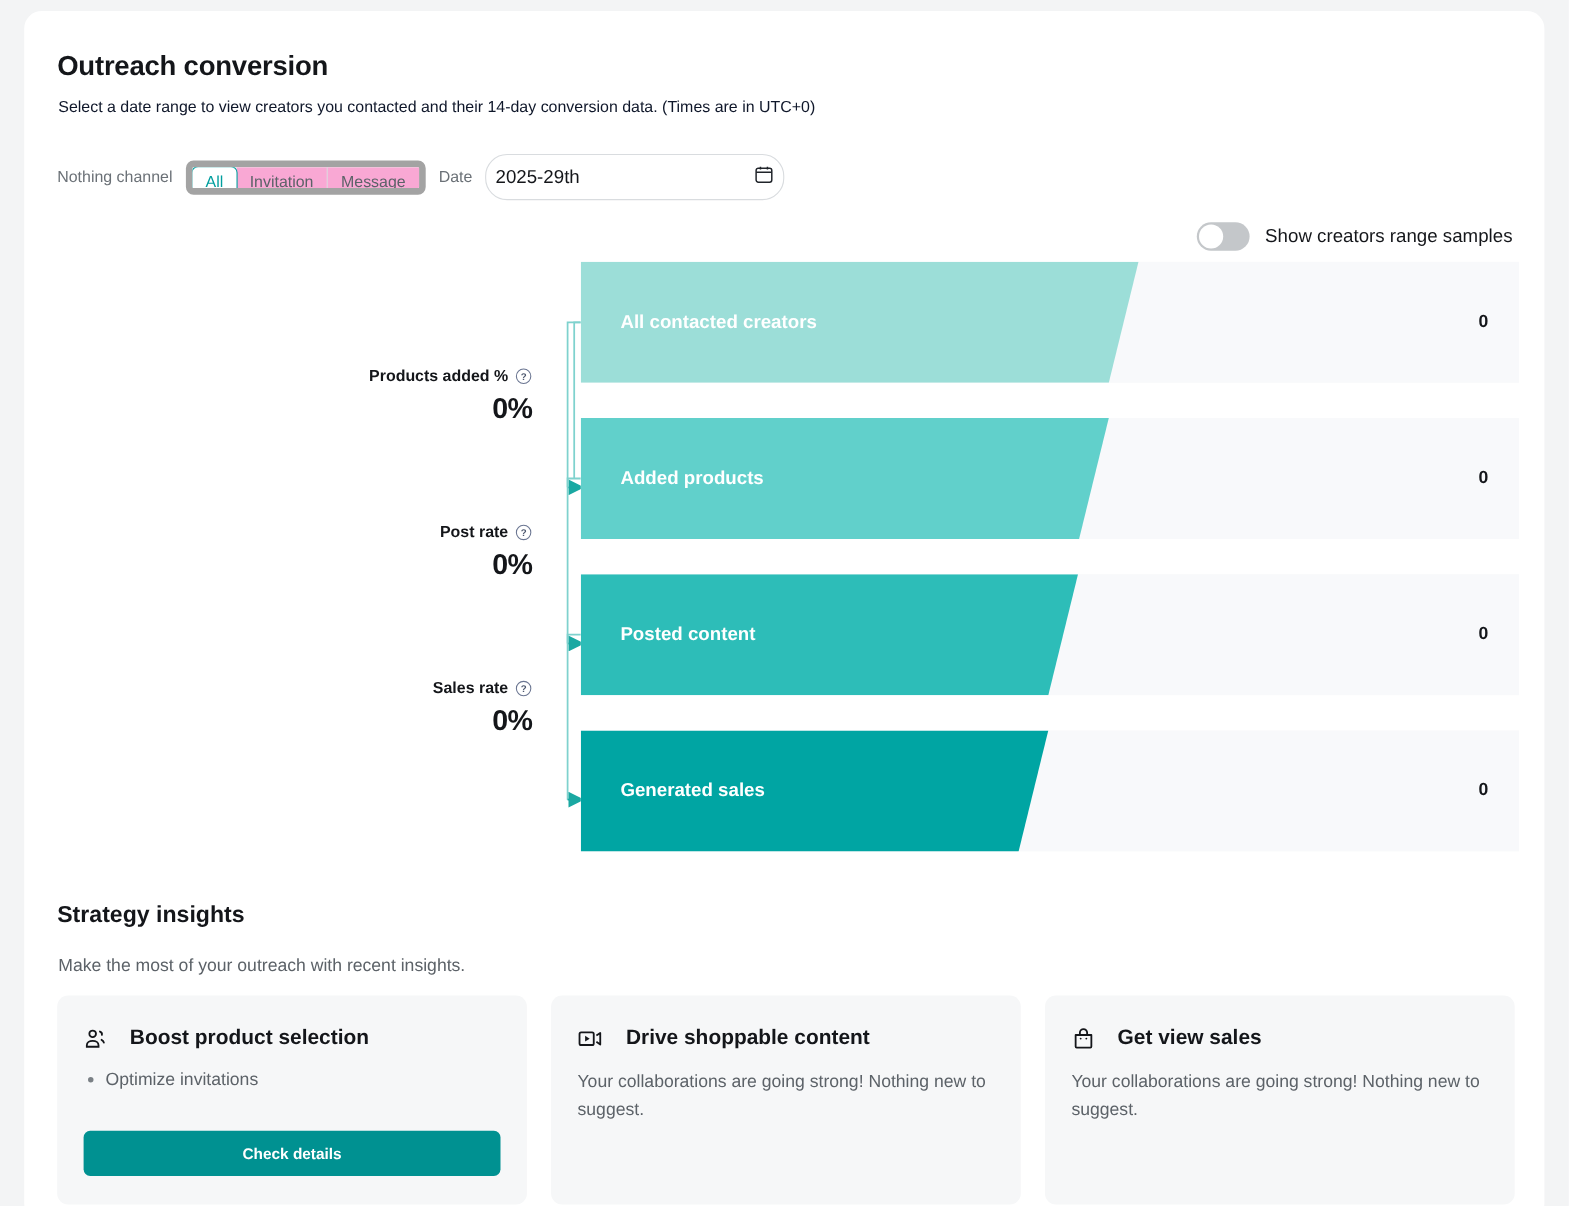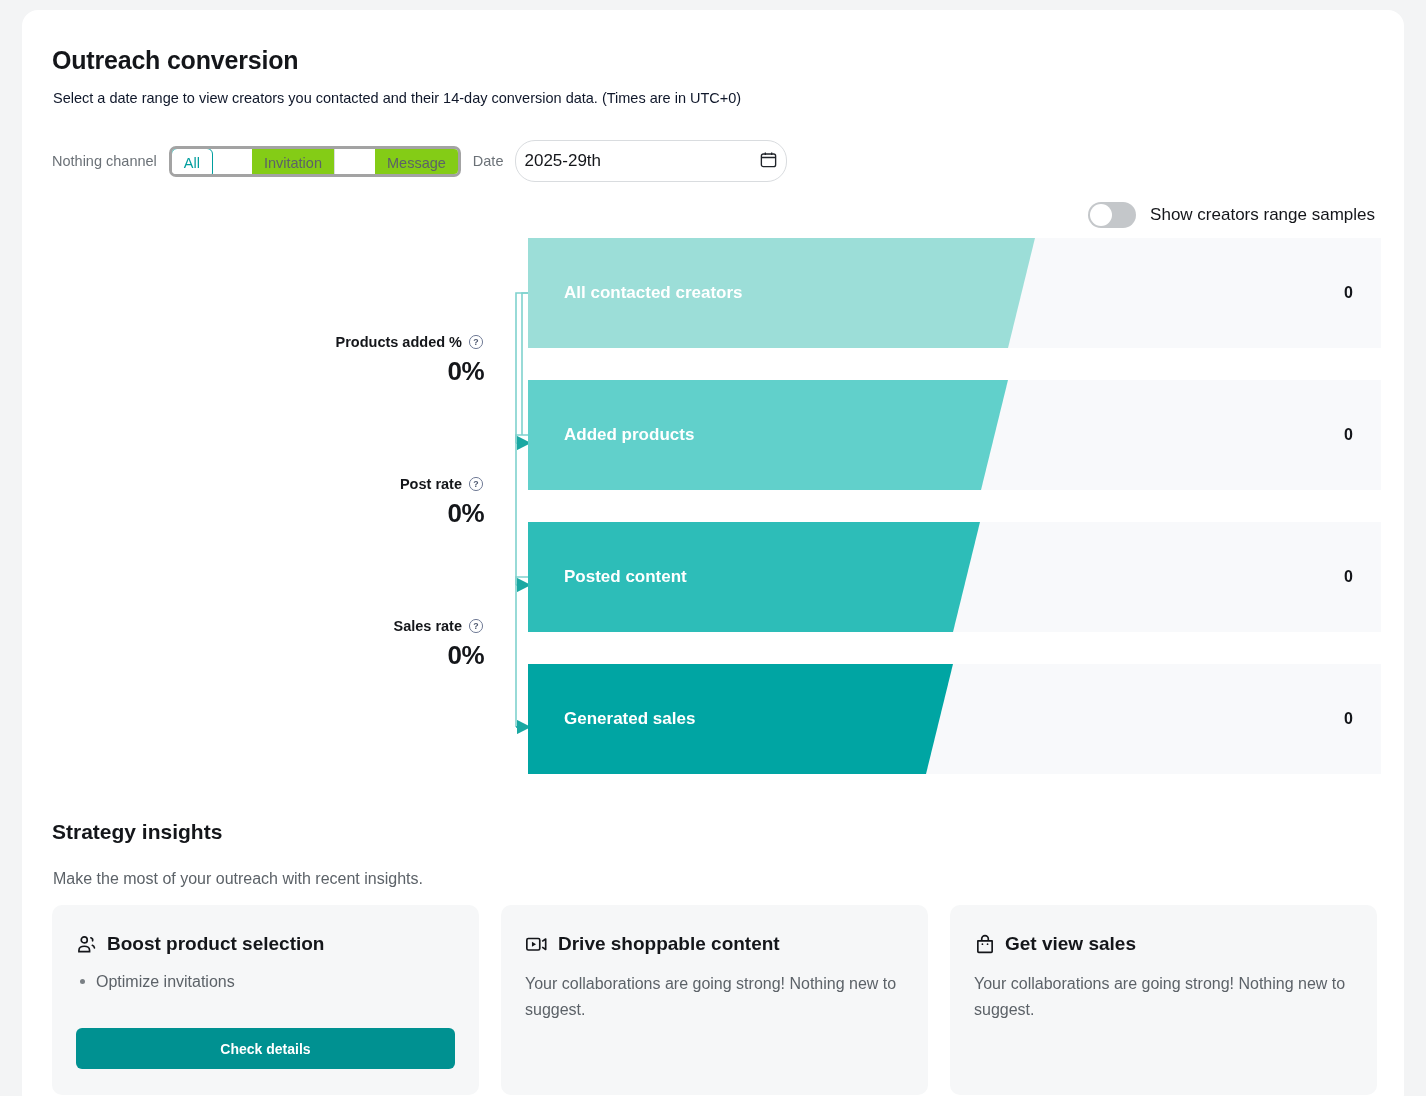--- a/index.html
+++ b/index.html
@@ -45,34 +45,33 @@
     display: flex;
     align-items: center;
     gap: 12px;
   }
   .filter-label {
     font-size: 14.5px;
     color: #6b7177;
   }
   .seg {
     display: flex;
-    border: 3px solid #a3a3a3;
+    border: 6px solid #a3a3a3;
     border-radius: 7px;
     overflow: hidden;
     height: 31px;
-    gap: 40px;
   }
   .seg-btn {
     padding: 0 12px;
     height: 29px;
     display: flex;
     align-items: center;
     font-size: 14.5px;
     color: #5c6268;
-    background: #84cc16;
+    background: #f9a8d4;
     border-right: 1px solid #d9dcdf;
     cursor: pointer;
     white-space: nowrap;
   }
   .seg-btn:last-child { border-right: none; }
   .seg-btn.active {
     color: #009e9e;
     border: 1.6px solid #009e9e;
     border-radius: 6px;
     height: 31px;
@@ -225,21 +224,21 @@
     width: 427px;
     height: 190px;
     background: #f6f7f8;
     border-radius: 10px;
     padding: 28px 24px 0 24px;
     position: relative;
   }
   .ins-head {
     display: flex;
     align-items: center;
-    gap: 9px;
+    gap: 20px;
     font-size: 19px;
     font-weight: 700;
     color: #14161a;
   }
   .ins-body {
     margin-top: 16px;
     font-size: 16px;
     color: #5c6268;
     line-height: 1.65;
   }

